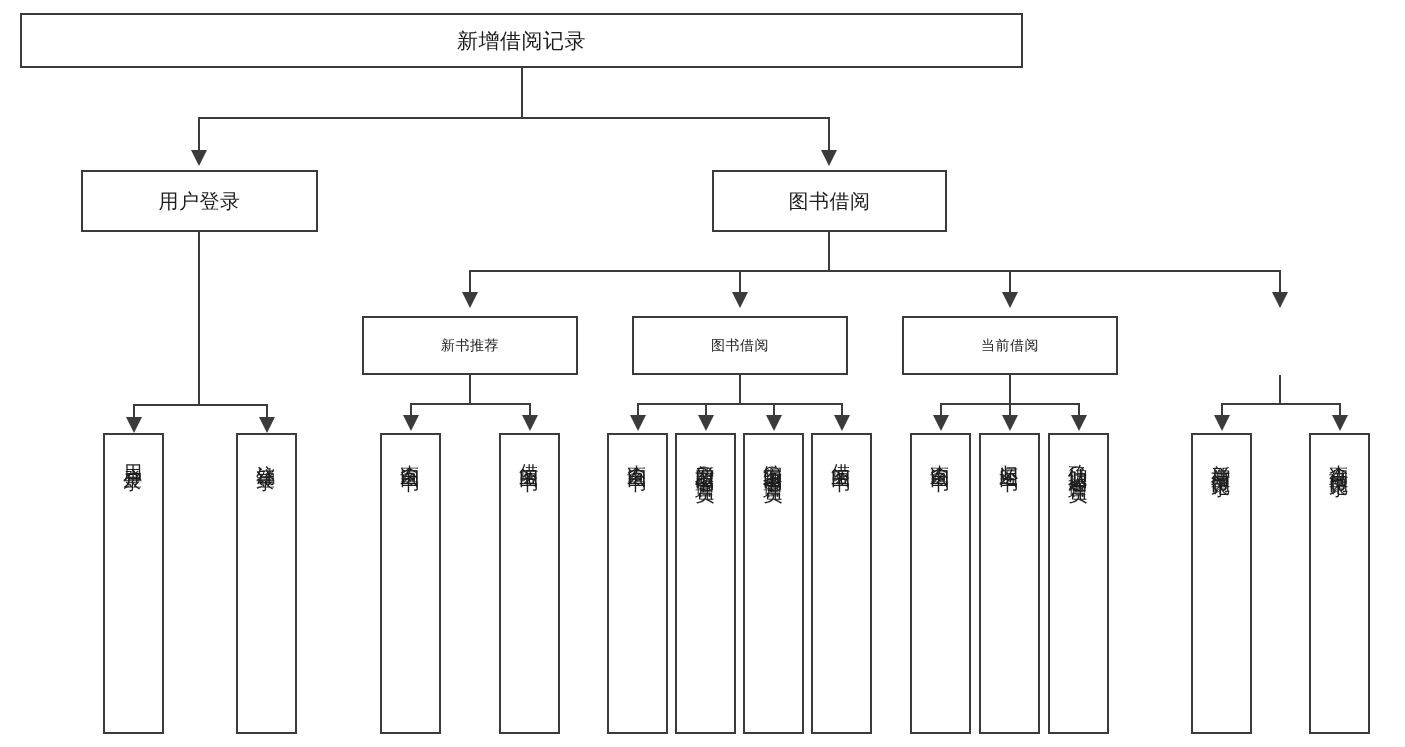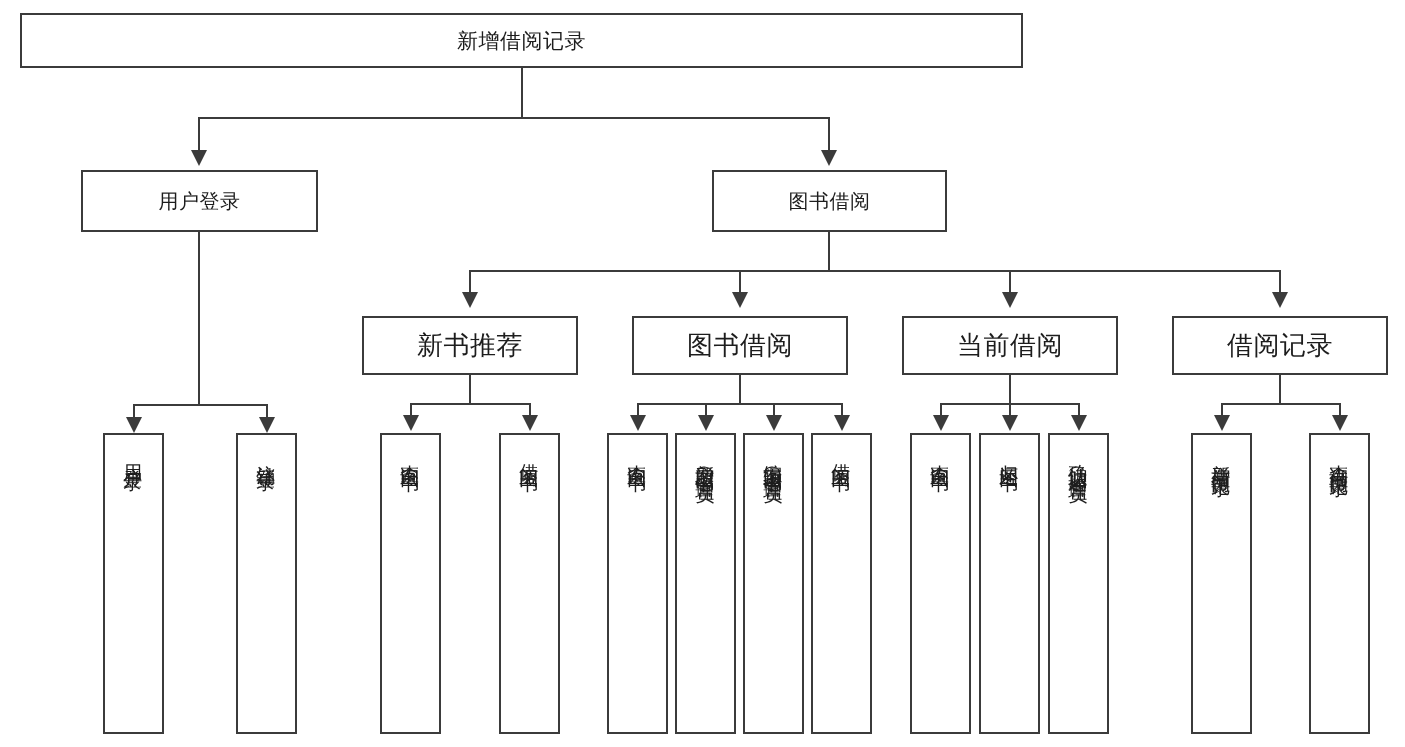--- a/index.html
+++ b/index.html
@@ -24,21 +24,21 @@
     color:#1d1d1d;
     z-index:3;
   }
   .node .lbl{
     display:block;
     white-space:nowrap;
     letter-spacing:0.5px;
   }
   .node.root .lbl{font-size:21px;}
   .node.t2 .lbl{font-size:20px;}
-  .node.t3 .lbl{font-size:26px;}
+  .node.t3 .lbl{font-size:14px;}
 
   
   .node.leaf{
     align-items:flex-start;
     justify-content:center;
     padding-top:14px;
   }
   .node.leaf .lbl{
     writing-mode:vertical-rl;
     text-orientation:upright;
@@ -121,23 +121,20 @@
   <div class="arrow" style="left:1272px;top:292px;"></div>
 
   <div class="node t3" style="left:362px;top:316px;width:216px;height:59px;">
     <span class="lbl">新书推荐</span>
   </div>
   <div class="node t3" style="left:632px;top:316px;width:216px;height:59px;">
     <span class="lbl">图书借阅</span>
   </div>
   <div class="node t3" style="left:902px;top:316px;width:216px;height:59px;">
     <span class="lbl">当前借阅</span>
-  </div>
-  <div class="node t3" style="left:1172px;top:316px;width:216px;height:59px;">
-    <span class="lbl">借阅记录</span>
   </div>
 
   <div class="ln v" style="left:469px;top:375px;width:2px;height:29px;"></div>
   <div class="ln h" style="left:410px;top:403px;width:121px;height:2px;"></div>
   <div class="ln v" style="left:410px;top:403px;width:2px;height:17px;"></div>
   <div class="arrow" style="left:403px;top:415px;"></div>
   <div class="ln v" style="left:529px;top:403px;width:2px;height:17px;"></div>
   <div class="arrow" style="left:522px;top:415px;"></div>
 
   <div class="ln v" style="left:739px;top:375px;width:2px;height:29px;"></div>

